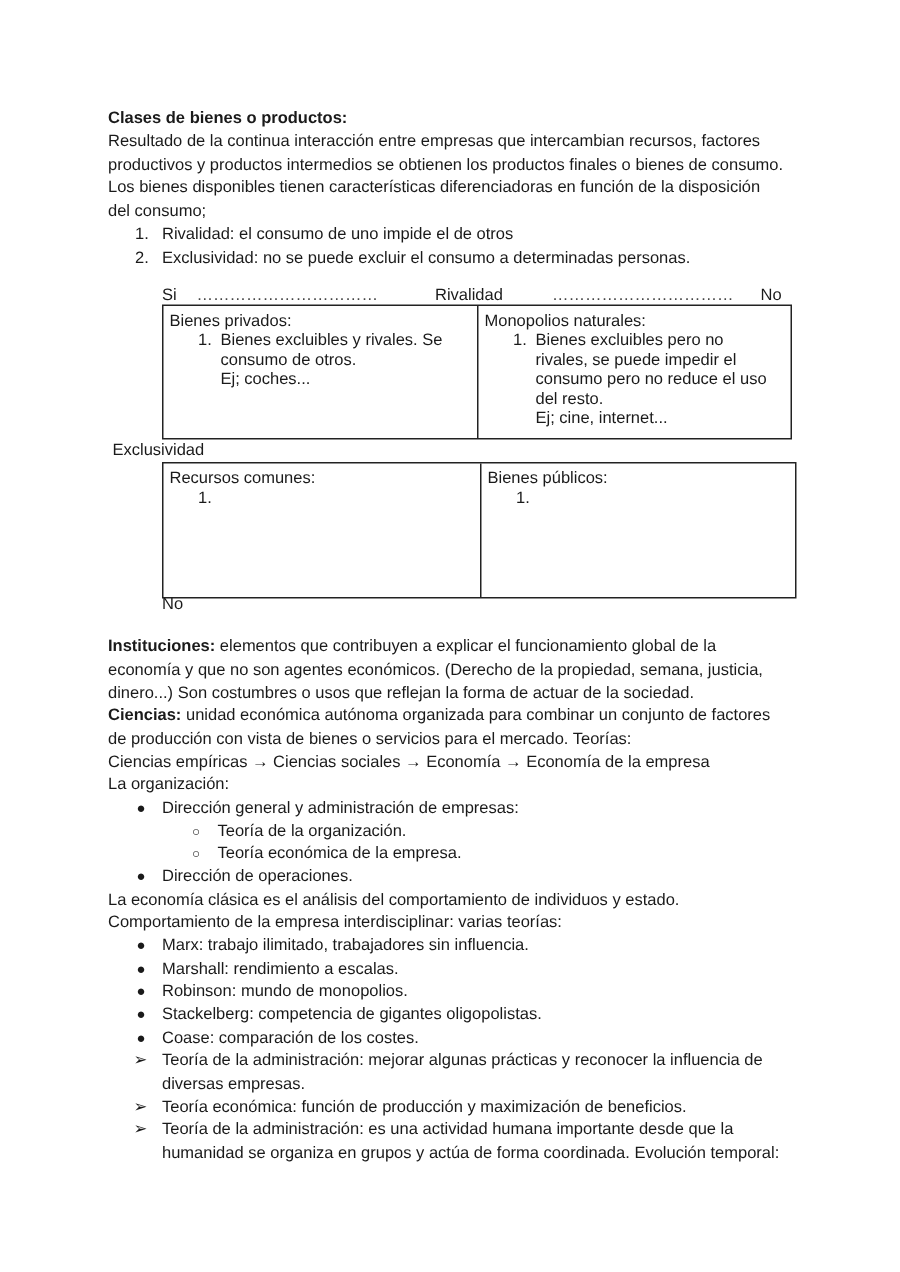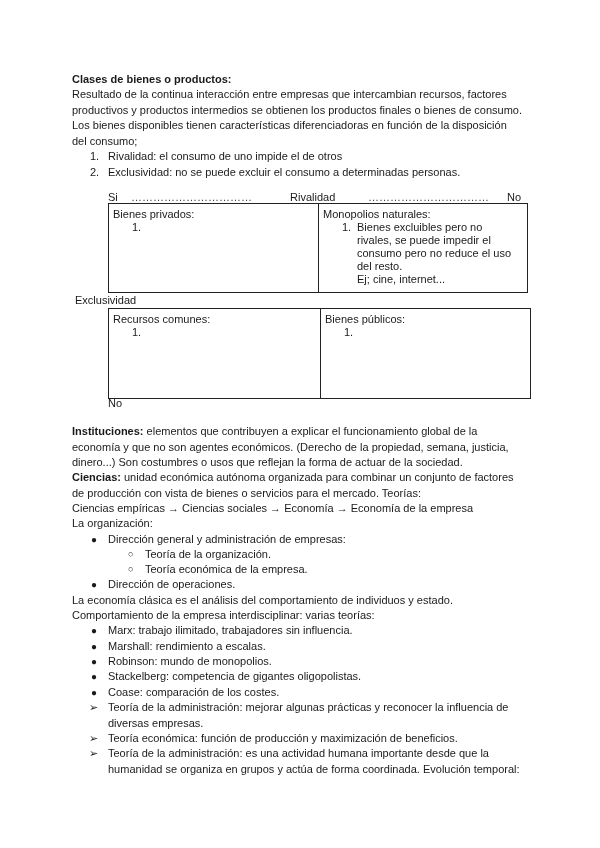--- a/index.html
+++ b/index.html
@@ -46,20 +46,23 @@
 <div class="abs dots" style="top:190px; left:131px; width:132px; overflow:hidden;">……………………………</div>
 <div class="abs" style="top:190px; left:290px;">Rivalidad</div>
 <div class="abs dots" style="top:190px; left:368px; width:128px; overflow:hidden;">……………………………</div>
 <div class="abs" style="top:190px; left:507px;">No</div>
 
 <div class="box" style="left:108px; top:203px; width:420px; height:90px;">
   <div class="cell cell-left" style="width:210px;">
     <div class="cell-title">Bienes privados:</div>
     <div class="cell-num">1.</div>
     <div class="cell-body">
+      <div>Bienes excluibles y rivales. Se</div>
+      <div>consumo de otros.</div>
+      <div>Ej; coches...</div>
     </div>
   </div>
   <div class="cell cell-right" style="left:210px;">
     <div class="cell-title">Monopolios naturales:</div>
     <div class="cell-num">1.</div>
     <div class="cell-body">
       <div>Bienes excluibles pero no</div>
       <div>rivales, se puede impedir el</div>
       <div>consumo pero no reduce el uso</div>
       <div>del resto.</div>

